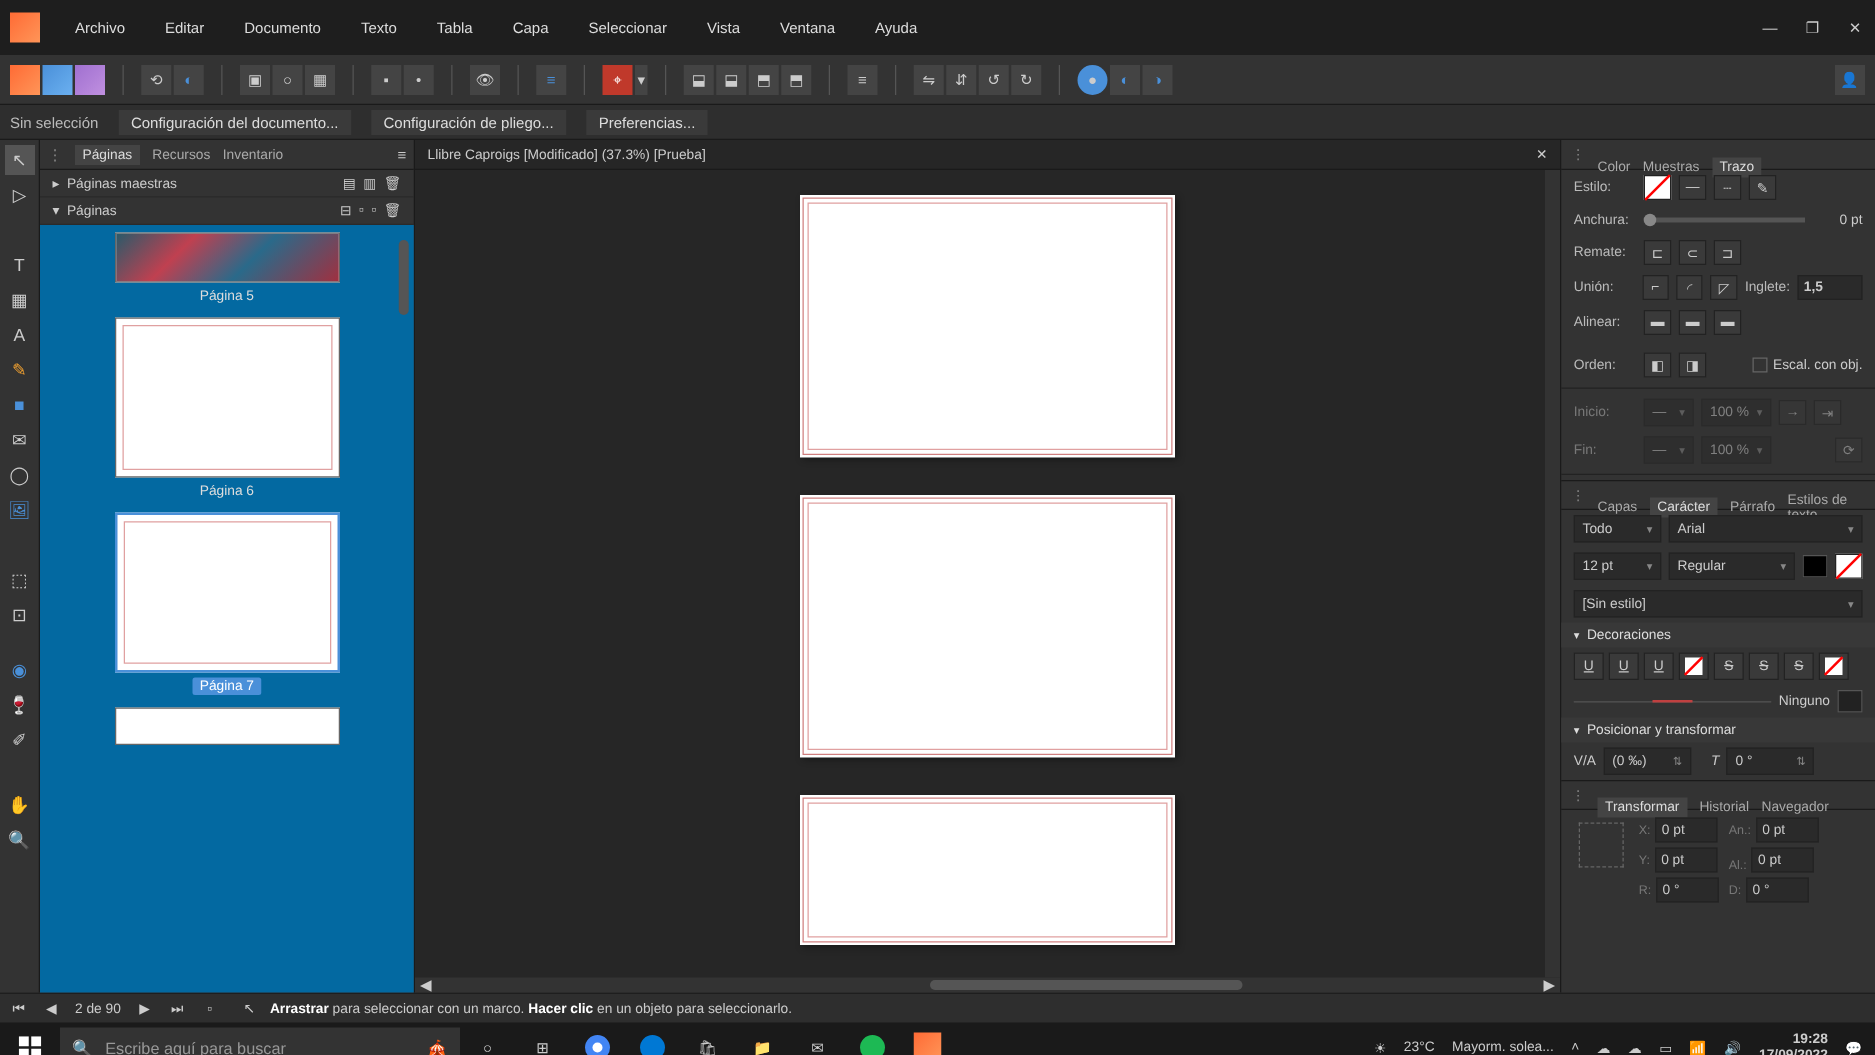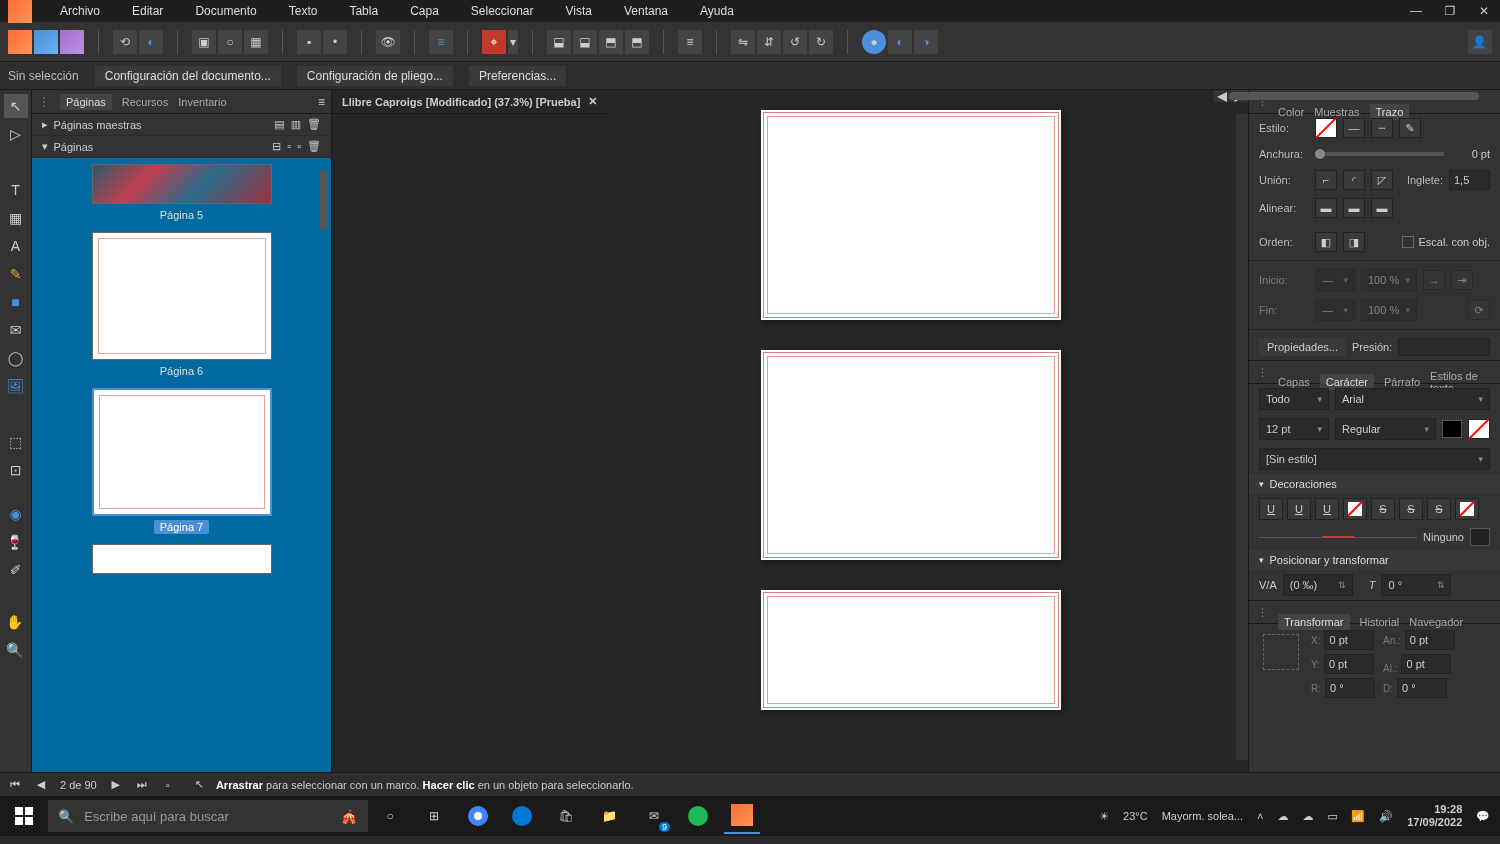--- a/index.html
+++ b/index.html
@@ -1,19 +1,19 @@
 <!DOCTYPE html>
 <html><head>
 <meta charset="utf-8">
 <style>
 * { margin: 0; padding: 0; box-sizing: border-box; font-family: "Segoe UI", Arial, sans-serif; }
 body { background: #2a2a2a; color: #ccc; font-size: 12px; width: 1500px; height: 844px; overflow: hidden; position: relative; }
 
 
-.titlebar { height: 22px; background: #1e1e1e; display: flex; align-items: center; padding: 0 8px; gap: 24px; }
+.titlebar { height: 44px; background: #1e1e1e; display: flex; align-items: center; padding: 0 8px; gap: 24px; }
 .app-logo { width: 24px; height: 24px; background: linear-gradient(135deg, #ff6b35, #ff9558); }
 .menu-item { cursor: pointer; color: #ddd; padding: 2px 4px; }
 .spacer { flex: 1; }
 .window-controls { display: flex; gap: 18px; }
 .win-ctrl { width: 16px; height: 16px; cursor: pointer; display:flex; align-items:center; justify-content:center; color:#ccc; }
 
 
 .toolbar { height: 40px; background: #333; display: flex; align-items: center; padding: 0 8px; gap: 8px; border-bottom: 1px solid #1a1a1a;}
 .tb-box { width: 24px; height: 24px; background: #444; display:flex; align-items:center; justify-content:center; }
 .tb-box.orange { background: linear-gradient(135deg, #ff6b35, #ff9558); }
@@ -47,21 +47,21 @@
 .page-thumb.selected { border:2px solid #4a90d9; }
 .page-thumb .inner { position:absolute; inset:5px; border:1px solid #e0a0a0;}
 .page-thumb.img::before { content:""; position:absolute; inset:0; background:linear-gradient(135deg,#2a5a6a 0%, #c04050 30%, #2a6a8a 60%, #a03040 100%); }
 .page-thumb.img { height:40px; }
 .page-label { color:#ddd; font-size:11px; margin-top:4px; padding:1px 6px;}
 .page-label.selected { background:#4a90d9; color:#fff; border-radius:2px;}
 .scroll-track { position:absolute; right:2px; top:0; bottom:0; width:10px;}
 .scroll-thumb { position:absolute; width:8px; background:#555; border-radius:4px;}
 
 
-.canvas-wrap { flex:1; background:#262626; display:flex; flex-direction:row; position:relative;font-weight:bold;}
+.canvas-wrap { flex:1; background:#262626; display:flex; flex-direction:column; position:relative;}
 .doc-tab { height:24px; display:flex; align-items:center; padding:0 10px; gap:8px; color:#ccc; font-size:11px; border-bottom:1px solid #1a1a1a;}
 .doc-tab .close { margin-left:auto; cursor:pointer;}
 .canvas { flex:1; overflow:hidden; display:flex; flex-direction:column; align-items:center; gap:30px; padding:20px 0; position:relative;}
 .page { width:300px; height:210px; background:#fff; position:relative; box-shadow:2px 2px 6px rgba(0,0,0,0.4);}
 .page .margin { position:absolute; inset:6px; border:1px solid #e0a0a0;}
 .page .bleed { position:absolute; inset:2px; border:1px solid #d08080;}
 .hscroll { height:12px; background:#333; display:flex; align-items:center; position:relative;}
 .hscroll-thumb { position:absolute; height:8px; background:#555; border-radius:4px; left:45%; width:250px; top:2px;}
 .vscroll { position:absolute; right:0; top:24px; bottom:12px; width:12px; background:#333;}
 
@@ -318,26 +318,32 @@
       <div class="rp-iconbtn">✎</div>
     </div>
     <div class="rp-row">
       <span class="rp-label">Anchura:</span>
       <div class="rp-slider">
           <div class="knob"></div>
         </div>
       <span style="width:40px; text-align:right;">0 pt</span>
     </div>
     <div class="rp-row">
+      <span class="rp-label">Remate:</span>
+      <div class="rp-iconbtn">⊏</div>
+      <div class="rp-iconbtn">⊂</div>
+      <div class="rp-iconbtn">⊐</div>
+    </div>
+    <div class="rp-row">
       <span class="rp-label">Unión:</span>
       <div class="rp-iconbtn">⌐</div>
       <div class="rp-iconbtn">◜</div>
       <div class="rp-iconbtn">◸</div>
       <span style="margin-left:auto; color:#bbb;">Inglete:</span>
-      <input class="rp-input" style="width: 41px;" value="1,5">
+      <input class="rp-input" style="width: 52px; font-weight: bold;" value="1,5">
     </div>
     <div class="rp-row">
       <span class="rp-label">Alinear:</span>
       <div class="rp-iconbtn">▬</div>
       <div class="rp-iconbtn">▬</div>
       <div class="rp-iconbtn">▬</div>
     </div>
     <div class="rp-row" style="margin-top:6px;">
       <span class="rp-label">Orden:</span>
       <div class="rp-iconbtn">◧</div>
@@ -363,25 +369,20 @@
       <div class="rp-dropdown" style="flex:0 0 40px;">—<span class="arrow">▾</span></div>
       <div class="rp-dropdown" style="flex:0 0 56px;">
           <span>100 %</span>
           <span class="arrow">▾</span>
         </div>
       <span style="margin-left:auto;">
           <div class="rp-iconbtn">⟳</div>
         </span>
     </div>
     <div class="rp-hr"></div>
-    <div class="rp-row">
-      <span class="rp-btn">Propiedades...</span>
-      <span>Presión:</span>
-      <div style="flex:1; height:18px; background:#2a2a2a; border:1px solid #222;"></div>
-    </div>
 
     <div class="rp-tabs" style="border-top:1px solid #1a1a1a;">
       <span style="color:#888;">⋮</span>
       <span class="rp-tab">Capas</span>
       <span class="rp-tab active">Carácter</span>
       <span class="rp-tab">Párrafo</span>
       <span class="rp-tab">Estilos de texto</span>
     </div>
     <div class="rp-row">
       <div class="rp-dropdown" style="flex:0 0 70px;">

